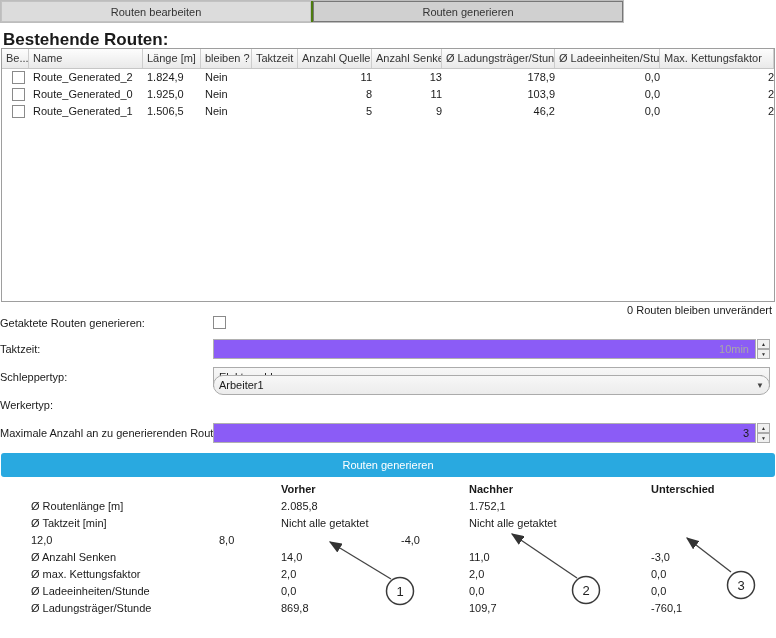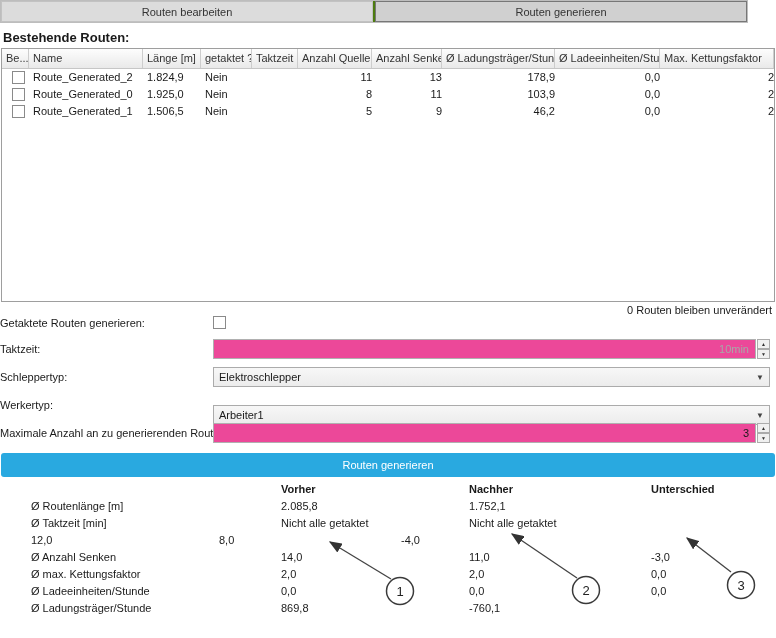--- a/index.html
+++ b/index.html
@@ -1,26 +1,26 @@
 <!DOCTYPE html>
 <html><head>
 <meta charset="utf-8">
 <style>
   html,body{margin:0;padding:0;background:#fff;}
   #app{position:relative;width:776px;height:638px;background:#fff;overflow:hidden;
        font-family:"Liberation Sans","DejaVu Sans",sans-serif;font-size:11px;color:#1a1a1a;}
 
   
-  .tabbar{position:absolute;top:0;left:0;width:748px;height:23px;background:#4d7c0f;
+  .tabbar{position:absolute;top:0;left:0;width:624px;height:23px;background:#4d7c0f;
           box-sizing:border-box;border:1px solid #bdbdbd;display:flex;gap:2px;}
   .tab{flex:1;display:flex;align-items:center;justify-content:center;box-sizing:border-box;
        background:#dcdcdc;border:1px solid #c2c2c2;color:#333;cursor:default;}
   .tab.active{background:#d0d0d0;border:1px solid #777;}
 
-  .section-title{position:absolute;top:30px;left:3px;font-size:13px;font-weight:bold;}
+  .section-title{position:absolute;top:30px;left:3px;font-size:17px;font-weight:bold;}
 
   
   .rtable{position:absolute;top:48px;left:1px;width:774px;height:254px;box-sizing:border-box;
           border:1px solid #9e9e9e;background:#fff;overflow:hidden;}
   .thead{display:flex;height:19px;line-height:18px;background:linear-gradient(#fdfdfd,#e9e9e9);
          border-bottom:1px solid #c6c6c6;color:#333;}
   .th{box-sizing:border-box;padding-left:4px;border-right:1px solid #cdcdcd;
       overflow:hidden;white-space:nowrap;}
   .trow{display:flex;height:17px;line-height:17px;}
   .td{box-sizing:border-box;padding-left:4px;overflow:hidden;white-space:nowrap;}
@@ -29,21 +29,21 @@
   .c5{width:74px;}.c6{width:70px;}.c7{width:113px;}.c8{width:105px;}.c9{flex:1;}
   .cb{width:11px;height:11px;border:1px solid #8a8a8a;background:#fff;margin:2px 0 0 6px;}
 
   .status{position:absolute;top:304px;right:4px;}
 
   
   .flabel{position:absolute;left:0;line-height:13px;white-space:nowrap;}
   .form-cb{position:absolute;left:213px;top:316px;width:13px;height:13px;box-sizing:border-box;
            border:1px solid #8a8a8a;background:#fff;}
   .tinput{position:absolute;box-sizing:border-box;left:213px;width:543px;height:20px;
-          border:1px solid #b0b0b0;background:#ec4899;font:inherit;text-align:right;
+          border:1px solid #b0b0b0;background:#8b5cf6;font:inherit;text-align:right;
           padding:0 6px 0 4px;color:#1a1a1a;}
   .tinput::placeholder{color:#a8a8a8;}
   .spin{position:absolute;left:757px;width:13px;height:20px;display:flex;flex-direction:column;}
   .spin button{flex:1;font-size:5px;line-height:1;border:1px solid #ababab;background:#f0f0f0;
                padding:0;color:#333;font-family:inherit;}
   .combo{position:absolute;left:213px;width:557px;height:20px;box-sizing:border-box;
          border:1px solid #ababab;background:linear-gradient(#f7f7f7,#ececec);
          display:flex;align-items:center;padding-left:5px;cursor:default;}
   .combo .arrow{position:absolute;right:5px;font-size:8px;color:#444;}
 
@@ -73,21 +73,21 @@
       </div>
   </div>
 
   <div class="section-title">Bestehende Routen:</div>
 
   <div class="rtable">
     <div class="thead">
       <div class="th c0">Be...</div>
       <div class="th c1">Name</div>
       <div class="th c2">Länge [m]</div>
-      <div class="th c3">getaktet ?</div>
+      <div class="th c3">bleiben ?</div>
       <div class="th c4">Taktzeit</div>
       <div class="th c5">Anzahl Quellen</div>
       <div class="th c6">Anzahl Senke</div>
       <div class="th c7">Ø Ladungsträger/Stunde</div>
       <div class="th c8">Ø Ladeeinheiten/Stunde</div>
       <div class="th c9">Max. Kettungsfaktor</div>
     </div>
 
     <div class="trow">
       <div class="td c0">
@@ -147,21 +147,21 @@
     <button><span>▼</span></button>
   </div>
 
   <div class="flabel" style="top:371px;">Schleppertyp:</div>
   <div class="combo" style="top:367px;">
     <span>Elektroschlepper</span>
     <span class="arrow">▼</span>
   </div>
 
   <div class="flabel" style="top:399px;">Werkertyp:</div>
-  <div class="combo" style="top:405px;">
+  <div class="combo" style="top:375px;border-radius:10px;">
     <span>Arbeiter1</span>
     <span class="arrow">▼</span>
   </div>
 
   <div class="flabel" style="top:427px;">Maximale Anzahl an zu generierenden Routen:</div>
   <input class="tinput" style="top: 423px; color: rgb(26, 26, 26);" type="text" value="3">
   <div class="spin" style="top:423px;">
     <button><span>▲</span></button>
     <button><span>▼</span></button>
   </div>
@@ -205,20 +205,21 @@
     </div>
     <div class="rrow">
       <div class="rl">Ø Ladeeinheiten/Stunde</div>
       <div class="rv">0,0</div>
       <div class="rn">0,0</div>
       <div class="ru">0,0</div>
     </div>
     <div class="rrow">
       <div class="rl">Ø Ladungsträger/Stunde</div>
       <div class="rv">869,8</div>
+      <div class="rn">109,7</div>
       <div class="ru">-760,1</div>
     </div>
   </div>
 
   <svg class="anno" viewBox="0 0 776 638">
     <defs>
       <marker id="ah" markerWidth="10" markerHeight="8" refX="9" refY="4" orient="auto">
         <path d="M0,0 L10,4 L0,8 z" fill="#333"></path>
       </marker>
     </defs>

